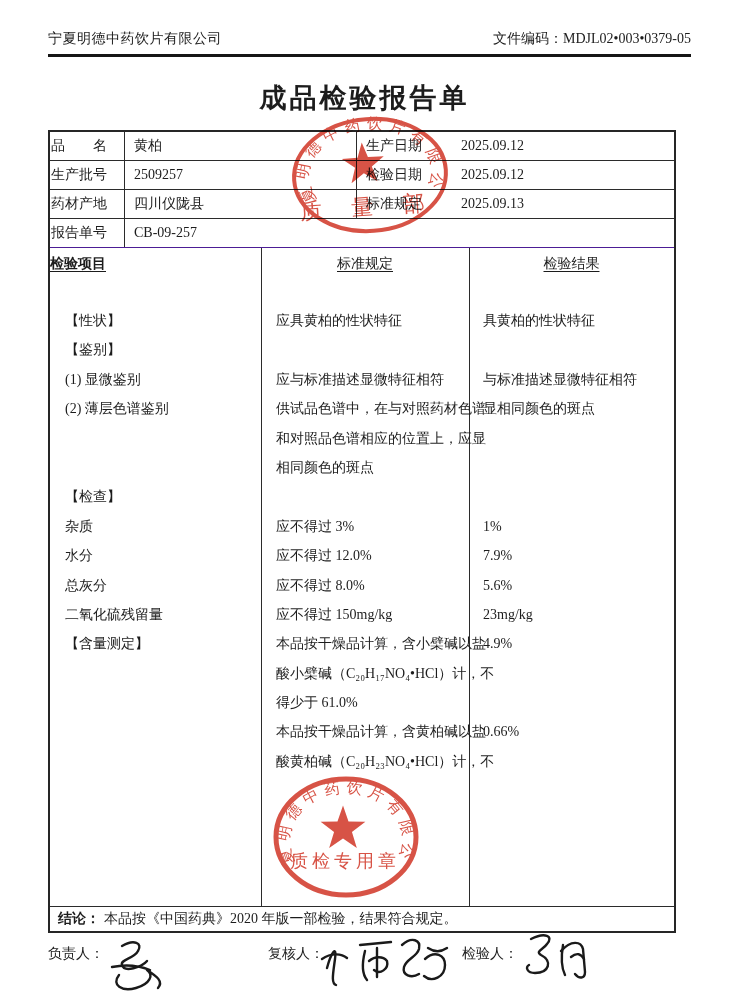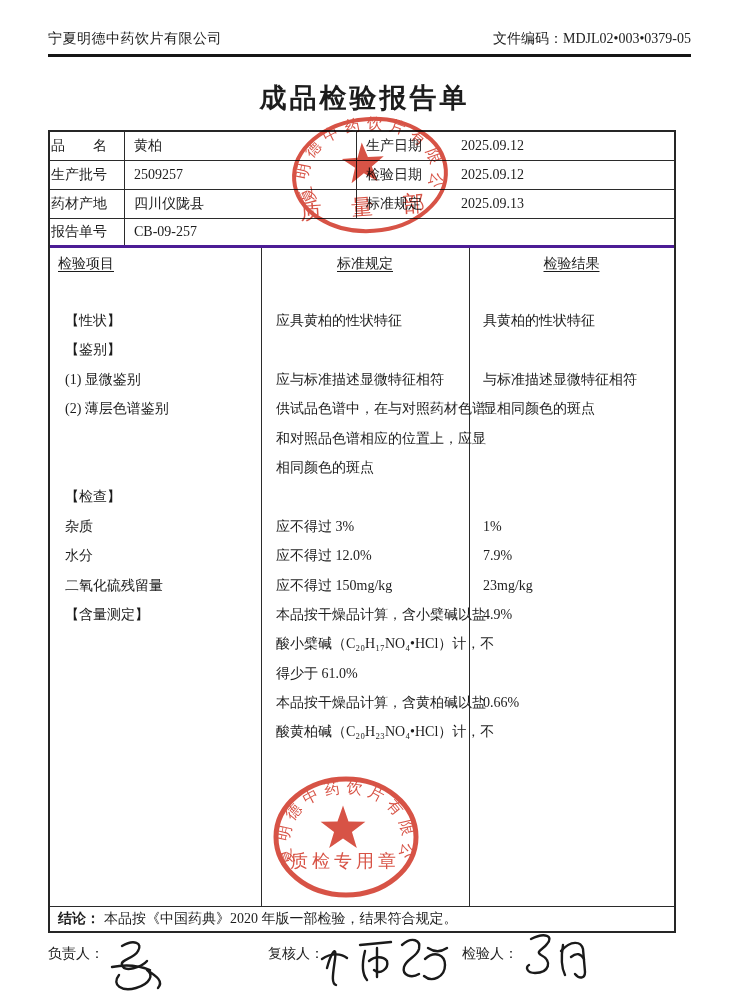--- a/index.html
+++ b/index.html
@@ -23,21 +23,21 @@
   .ilabel{width:75px;border-right:1px solid #2b2b2b;padding-left:1px;}
   .ivalue{width:232px;padding-left:9px;}
   .ivalue.bordered{border-right:1px solid #2b2b2b;}
   .irlabel{width:92px;padding-left:9px;}
   .irvalue{padding-left:12px;}
   
   .exam{position:absolute;left:0;top:116px;width:100%;height:658px;}
   .vline{position:absolute;width:1px;background:#2b2b2b;top:116px;height:658px;}
   .vline.v1{left:211px;} .vline.v2{left:419px;}
   .xheader{display:flex;height:32px;align-items:center;}
-  .xh1{width:211px;padding-left:8px;} .xh2{width:208px;text-align:center;} .xh3{flex:1;text-align:center;}
+  .xh1{width:211px;font-weight:bold;} .xh2{width:208px;text-align:center;} .xh3{flex:1;text-align:center;}
   .xheader span{text-decoration:underline;text-underline-offset:3px;}
   .xbody{padding-top:26px;padding-left:7px;}
   .xrow{display:flex;}
   .xc1{width:211px;padding-left:8px;} .xc2{width:208px;padding-left:8px;} .xc3{flex:1;padding-left:7px;}
   .xline{line-height:29.4px;height:29.4px;white-space:nowrap;overflow:visible;}
   .conclusion{position:absolute;left:0;right:0;bottom:0;height:25px;border-top:1px solid #2b2b2b;
               display:flex;align-items:center;padding-left:8px;white-space:nowrap;}
   .conclusion b{margin-right:4px;}
   
   .sig-label{position:absolute;top:945px;font-size:14px;}
@@ -71,21 +71,21 @@
       <div class="icell ivalue bordered">2509257</div>
       <div class="icell irlabel">检验日期</div>
       <div class="icell irvalue">2025.09.12</div>
     </div>
     <div class="irow">
       <div class="icell ilabel">药材产地</div>
       <div class="icell ivalue bordered">四川仪陇县</div>
       <div class="icell irlabel">标准规定</div>
       <div class="icell irvalue">2025.09.13</div>
     </div>
-    <div class="irow" style="border-bottom:3px solid #4c1d95;">
+    <div class="irow" style="border-bottom:1px solid #4c1d95;">
       <div class="icell ilabel">报告单号</div>
       <div class="icell ivalue">CB-09-257</div>
     </div>
 
     <div class="vline v1"></div>
     <div class="vline v2"></div>
 
     <div class="exam">
       <div class="xheader">
         <div class="xh1"><span>检验项目</span></div>
@@ -155,20 +155,31 @@
           </div>
           <div class="xrow">
             <div class="xc1">
               <div class="xline">水分</div>
             </div>
             <div class="xc2">
               <div class="xline">应不得过 12.0%</div>
             </div>
             <div class="xc3">
               <div class="xline">7.9%</div>
+            </div>
+          </div>
+          <div class="xrow">
+            <div class="xc1">
+              <div class="xline">总灰分</div>
+            </div>
+            <div class="xc2">
+              <div class="xline">应不得过 8.0%</div>
+            </div>
+            <div class="xc3">
+              <div class="xline">5.6%</div>
             </div>
           </div>
           <div class="xrow">
             <div class="xc1">
               <div class="xline">二氧化硫残留量</div>
             </div>
             <div class="xc2">
               <div class="xline">应不得过 150mg/kg</div>
             </div>
             <div class="xc3">

